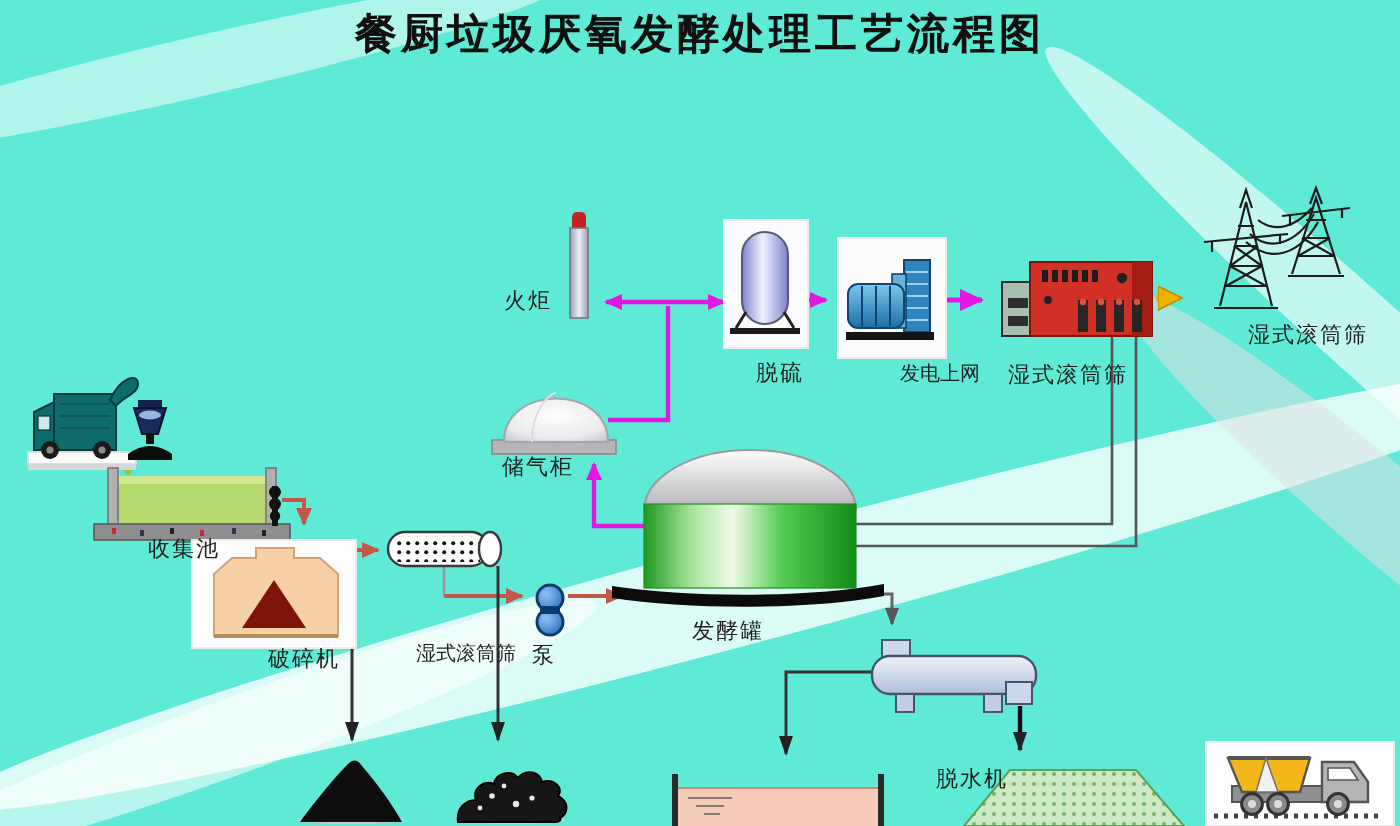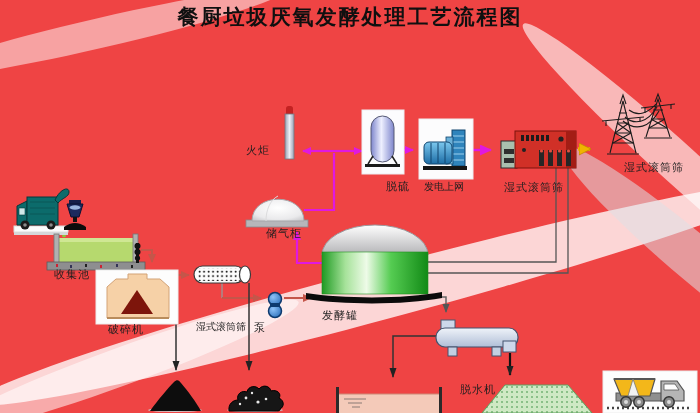--- a/index.html
+++ b/index.html
@@ -1,27 +1,27 @@
 <!DOCTYPE html>
 <html><head>
 <meta charset="utf-8">
 <style>
   html,body{margin:0;padding:0;background:#ecedef;}
-  .stage{position:relative;width:700px;height:413px;overflow:hidden;background:#ef4444;
+  .stage{position:relative;width:700px;height:413px;overflow:hidden;background:#5eead4;
          font-family:"Liberation Sans","DejaVu Sans",sans-serif;}
   .decor{position:absolute;border-radius:50%;z-index:1;}
   .sw1{left:-40px;top:268px;width:840px;height:52px;background:rgba(255,255,255,.78);transform:rotate(-15deg);}
   .sw2{left:468px;top:148px;width:430px;height:40px;background:rgba(255,255,255,.62);transform:rotate(42deg);}
   .sw3{left:-70px;top:348px;width:380px;height:38px;background:rgba(255,255,255,.55);transform:rotate(-20deg);}
   .sw4{left:-90px;top:18px;width:380px;height:30px;background:rgba(255,255,255,.5);transform:rotate(-13deg);}
   .sw5{left:520px;top:240px;width:360px;height:46px;background:rgba(222,224,229,.55);transform:rotate(40deg);}
   svg.layer{position:absolute;left:0;top:0;z-index:2;}
   .ttl{position:absolute;left:0;top:3px;width:700px;text-align:center;font-size:21px;font-weight:bold;
        color:#101010;letter-spacing:2px;z-index:3;}
-  .lbl{position:absolute;font-size:11px;color:#1f1f1f;text-align:left;letter-spacing:1px;
+  .lbl{position:absolute;font-size:11px;color:#1f1f1f;text-align:right;letter-spacing:1px;
        white-space:nowrap;z-index:3;}
   .sm{font-size:10px;letter-spacing:0;}
 </style>
 </head>
 <body>
 
 <div class="stage">
 
   <div class="decor sw1"></div>
   <div class="decor sw2"></div>
@@ -313,20 +313,20 @@
         <circle cx="639" cy="402" r="2" fill="#dcdcdc"></circle>
       <circle cx="669" cy="402" r="2" fill="#dcdcdc"></circle>
     </g>
   </svg>
 
   <div class="lbl" style="left:54px;top:267px;width:56px;font-family:Liberation Serif, serif;">收集池</div>
   <div class="lbl" style="left:108px;top:322px;width:62px;">破碎机</div>
   <div class="lbl sm" style="left:196px;top:320px;width:62px;">湿式滚筒筛</div>
   <div class="lbl" style="left:254px;top:320px;width:24px;">泵</div>
   <div class="lbl" style="left:322px;top:308px;width:60px;">发酵罐</div>
-  <div class="lbl" style="left:266px;top:226px;width:52px;">储气柜</div>
+  <div class="lbl" style="left:235px;top:226px;width:52px;">储气柜</div>
   <div class="lbl" style="left:246px;top:143px;width:30px;">火炬</div>
-  <div class="lbl" style="left:386px;top:179px;width:36px;">脱硫</div>
+  <div class="lbl" style="left:366px;top:179px;width:36px;">脱硫</div>
   <div class="lbl sm" style="left:424px;top:180px;width:66px;">发电上网</div>
   <div class="lbl" style="left:504px;top:180px;width:60px;">湿式滚筒筛</div>
   <div class="lbl" style="left:624px;top:160px;width:58px;">湿式滚筒筛</div>
   <div class="lbl" style="left:460px;top:357px;width:44px;margin-top:25px;">脱水机</div>
 </div>
 
 </body></html>

